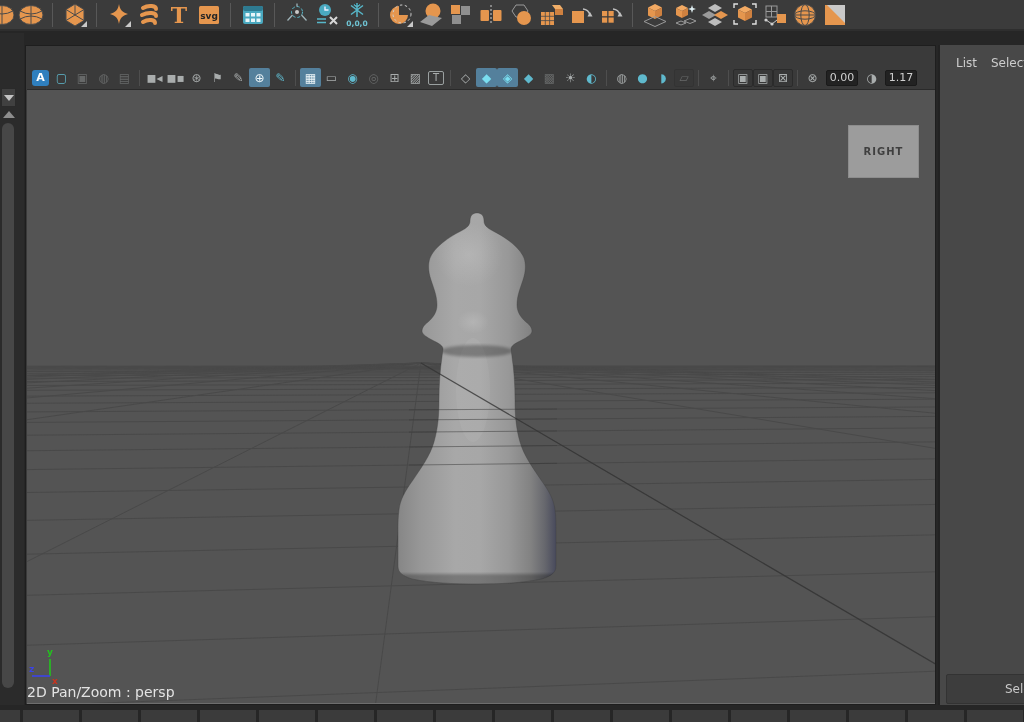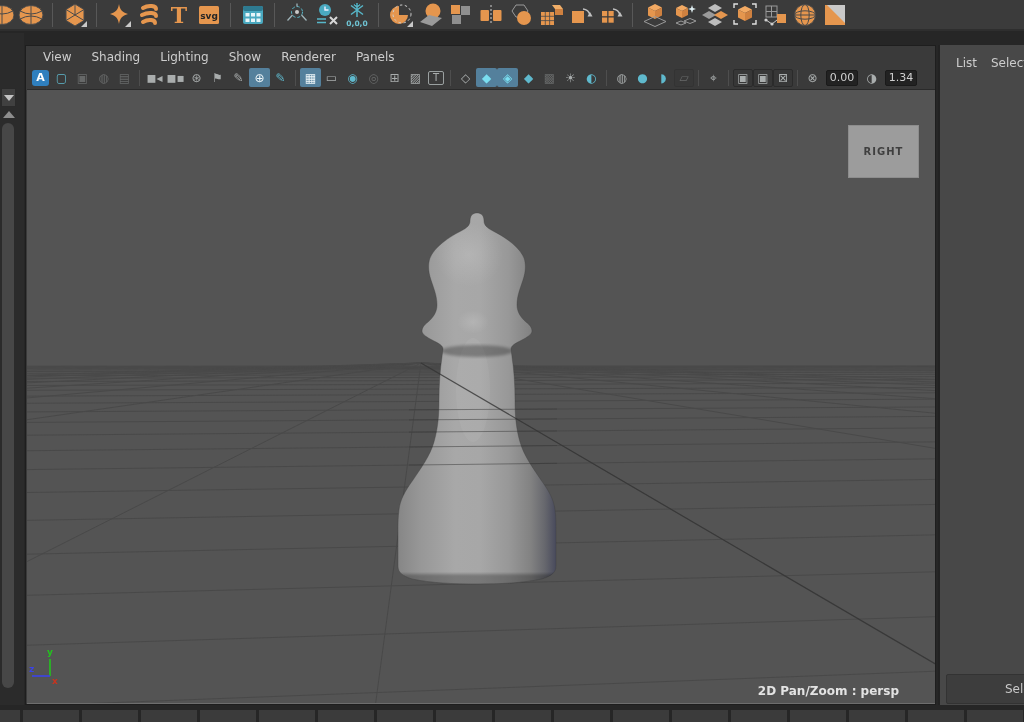--- a/index.html
+++ b/index.html
@@ -48,22 +48,22 @@
     color:#cfcfcf; font-size:11px; display:flex; align-items:center; justify-content:center;
     margin:0 3px; flex:0 0 auto; }
 
   
   #viewport { position:absolute; left:1px; top:43px; width:908px; height:615px;
     background:#545454; border-top:1px solid #2a2a2a; border-bottom:1px solid #6e6e6e; overflow:hidden; }
   #vp-svg { position:absolute; left:0; top:0; }
   #image-plane-right { position:absolute; left:821px; top:35px; width:71px; height:53px;
     background:#9c9c9c; border:1px solid #8d8d8d; display:flex; align-items:center; justify-content:center;
     color:#3f3f3f; font-size:10px; font-weight:bold; letter-spacing:1px; }
-  #camera-label { position:absolute; left:0; right:36px; top:594px; text-align:right;
-    color:#e3e3e3; font-size:12px; font-weight:bold; }
+  #camera-label { position:absolute; left:0; right:36px; top:594px; text-align:left;
+    color:#e3e3e3; font-size:14px; font-weight:normal; }
   #axis-gizmo { position:absolute; left:0px; top:556px; }
 
   
   #right-panel { position:absolute; left:938px; top:45px; width:86px; height:660px;
     background:#484848; border-left:2px solid #222; }
   #ae-menubar { display:flex; gap:0; padding:9px 0 0 9px; }
   #ae-menubar .menu-item { padding:2px 7px; }
   #ae-select-btn { position:absolute; left:6px; top:629px; width:110px; height:30px;
     background:#3d3d3d; border:1px solid #333; border-radius:2px;
     color:#c9c9c9; font-size:12px; display:flex; align-items:center; padding-left:58px; }
@@ -293,28 +293,20 @@
 
 <div id="left-strip">
   <div id="shelf-drop">
       <span class="tri"></span>
     </div>
   <div id="lscroll-up"></div>
   <div id="lscroll-thumb"></div>
 </div>
 
 <div id="panel">
-  <div id="panel-menubar">
-      <span class="menu-item">View</span>
-      <span class="menu-item">Shading</span>
-      <span class="menu-item">Lighting</span>
-      <span class="menu-item">Show</span>
-      <span class="menu-item">Renderer</span>
-      <span class="menu-item">Panels</span>
-    </div>
   <div id="panel-toolbar">
       <span class="tb-btn chip">A</span>
       <span class="tb-btn teal">▢</span>
       <span class="tb-btn dim">▣</span>
       <span class="tb-btn dim">◍</span>
       <span class="tb-btn dim">▤</span>
       <span class="tb-sep"></span>
       <span class="tb-btn">◼◂</span>
       <span class="tb-btn">◼▪</span>
       <span class="tb-btn">⊛</span>
@@ -346,21 +338,21 @@
       <span class="tb-sep"></span>
       <span class="tb-btn">⌖</span>
       <span class="tb-sep"></span>
       <span class="tb-btn box">▣</span>
       <span class="tb-btn box">▣</span>
       <span class="tb-btn box">⊠</span>
       <span class="tb-sep"></span>
       <span class="tb-btn">⊗</span>
       <span class="tb-field">0.00</span>
       <span class="tb-btn">◑</span>
-      <span class="tb-field">1.34</span>
+      <span class="tb-field">1.17</span>
     </div>
 
   <div id="viewport">
     <svg id="vp-svg" width="908" height="615">
       <defs>
         <linearGradient id="pawnGrad" gradientUnits="userSpaceOnUse" x1="371" y1="0" x2="529" y2="0">
           <stop offset="0" stop-color="#868686"></stop>
           <stop offset="0.14" stop-color="#979797"></stop>
           <stop offset="0.36" stop-color="#a8a8a8"></stop>
           <stop offset="0.52" stop-color="#a7a7a7"></stop>

